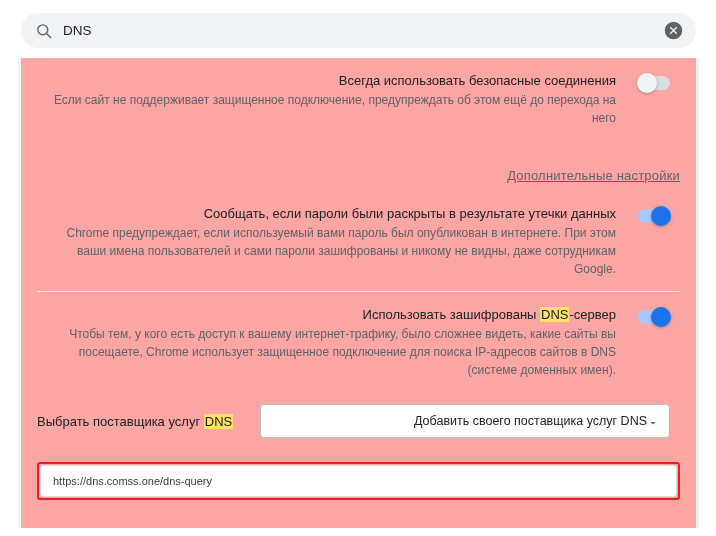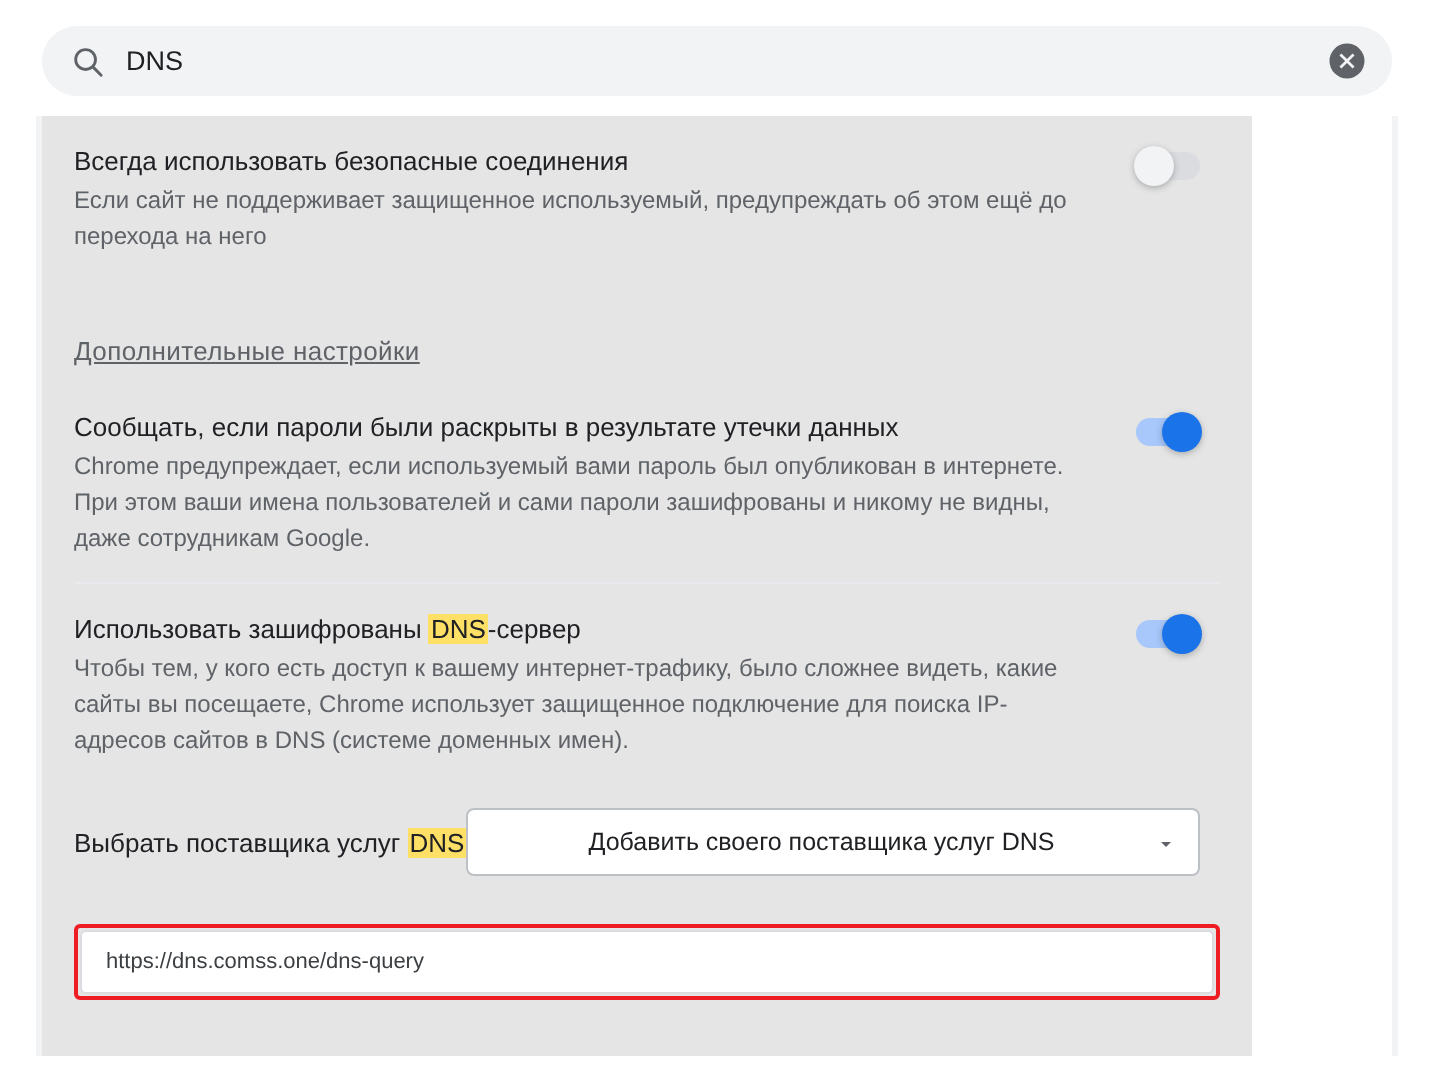--- a/index.html
+++ b/index.html
@@ -53,25 +53,26 @@
     flex: 0 0 auto;
     color: #5f6368;
     cursor: pointer;
   }
 
   
   .panel {
     position: absolute;
     top: 58px;
     left: 21px;
-    width: 605px;
+    width: 675px;
     height: 470px;
-    background: #e5e5e5;
+    background: #fca5a5;
     box-sizing: border-box;
     overflow: hidden;
+    text-align: right;
   }
   
   .edge-left, .edge-right {
     position: absolute;
     top: 58px;
     width: 3px;
     height: 470px;
     background: #f1f3f4;
   }
   .edge-left { left: 18px; }
@@ -239,21 +240,21 @@
 </div>
 
 <div class="edge-left"></div>
 <div class="edge-right"></div>
 
 <div class="panel">
 
   <div class="row">
     <div class="row-text">
       <div class="row-title">Всегда использовать безопасные соединения</div>
-      <div class="row-desc">Если сайт не поддерживает защищенное используемый, предупреждать об этом ещё до перехода на него</div>
+      <div class="row-desc">Если сайт не поддерживает защищенное подключение, предупреждать об этом ещё до перехода на него</div>
     </div>
     <div class="toggle off">
       <div class="knob"></div>
     </div>
   </div>
 
   <div class="section-heading">Дополнительные настройки</div>
 
   <div class="row">
     <div class="row-text">

